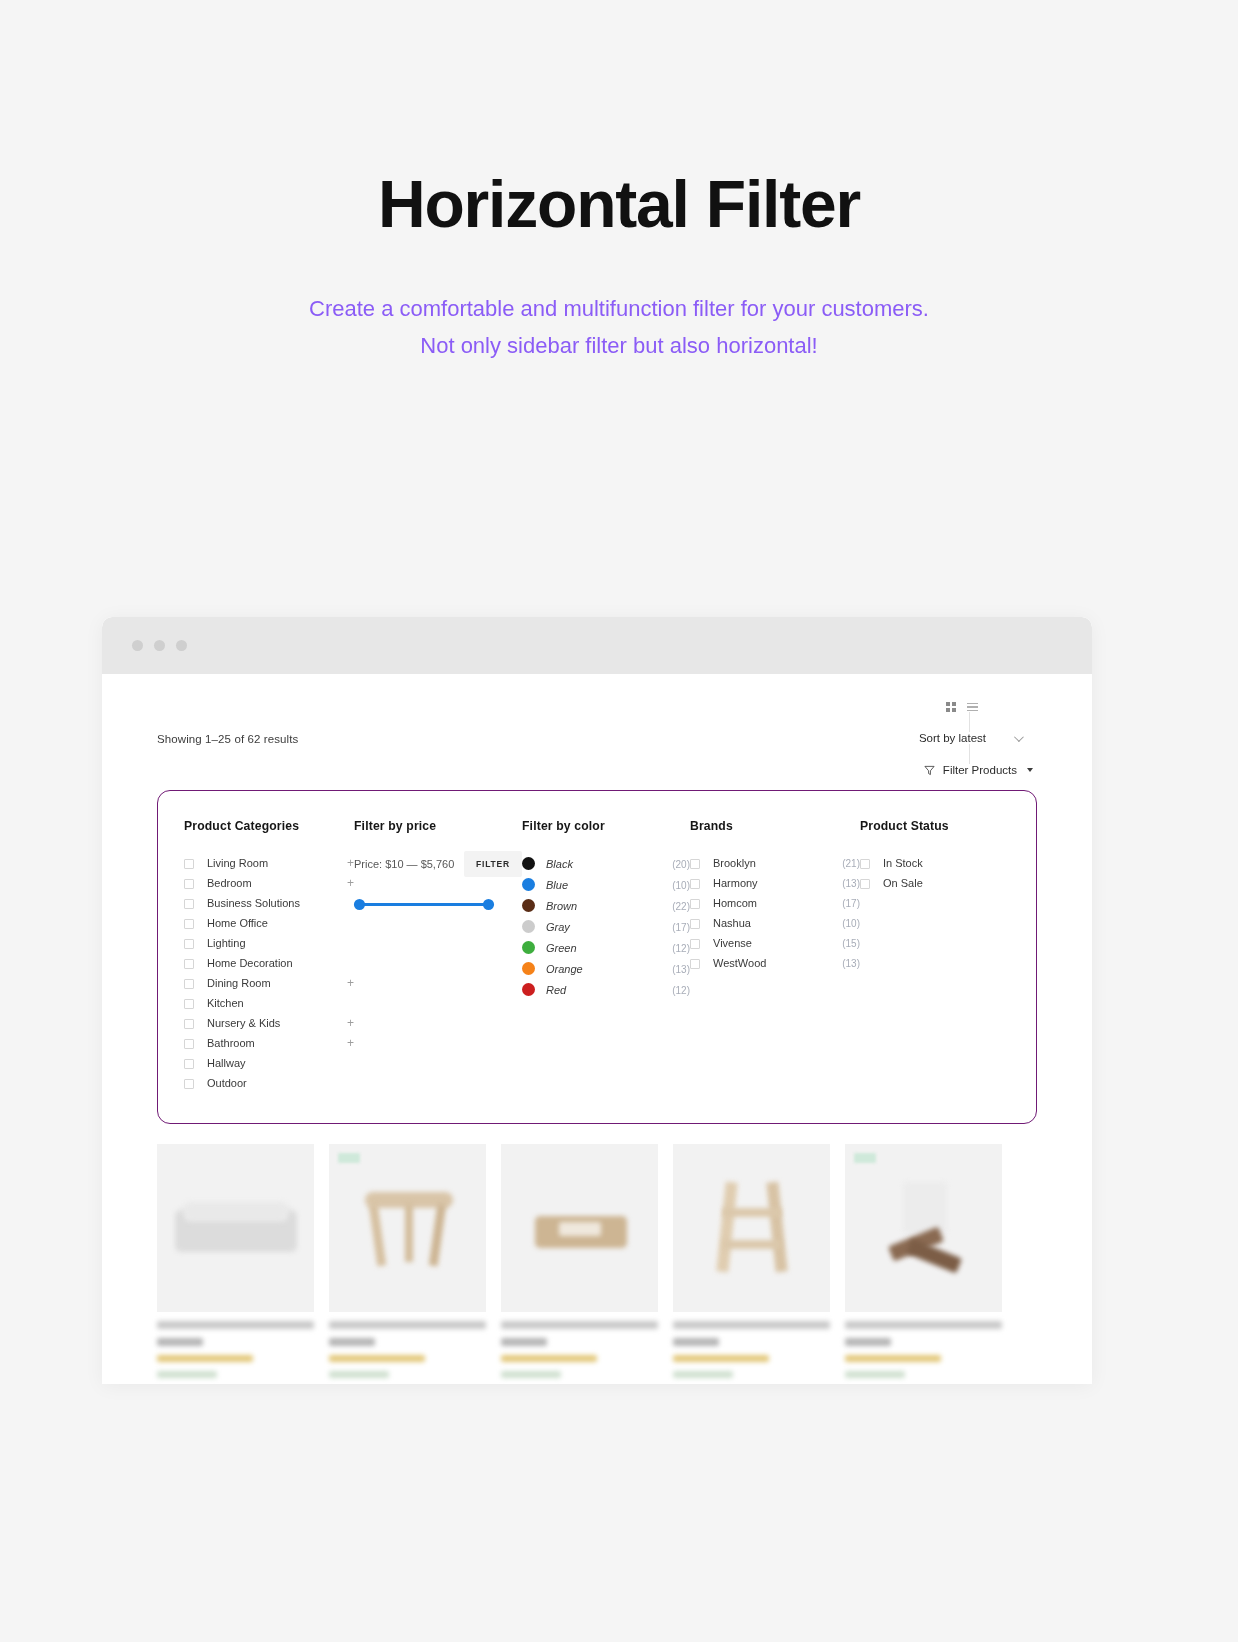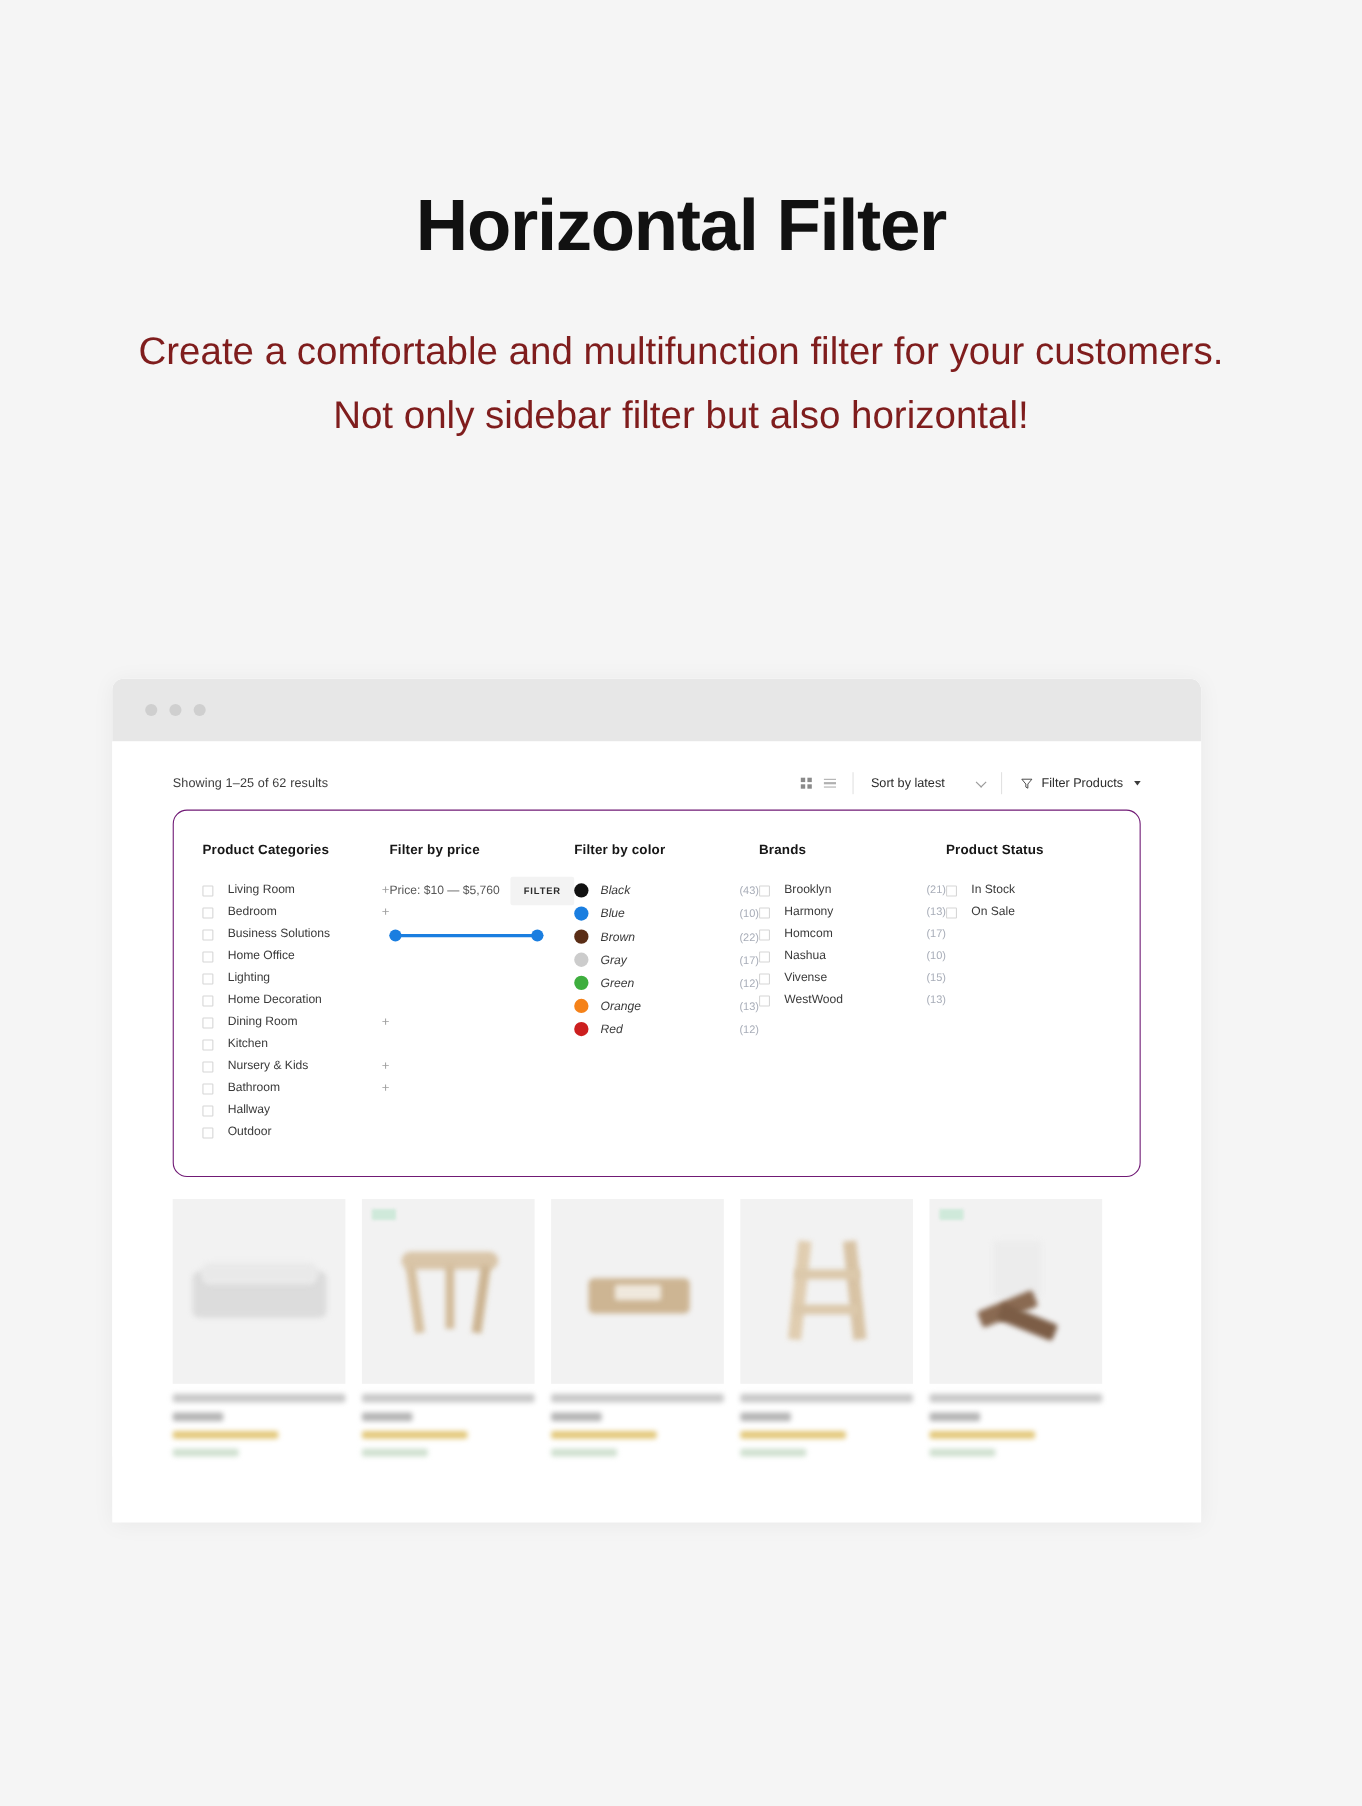--- a/index.html
+++ b/index.html
@@ -17,23 +17,23 @@
   .hero { padding-top: 170px; text-align: center; }
   .hero-title {
     font-size: 66px;
     font-weight: 700;
     letter-spacing: -1.2px;
     color: #111111;
     line-height: 1.05;
   }
   .hero-sub {
     margin-top: 52px;
-    font-size: 35px;
+    font-size: 22px;
     font-weight: 400;
-    color: #7f1d1d;
+    color: #8b5cf6;
     line-height: 1.65;
     text-align: center;
   }
 
   
   .browser {
     position: absolute;
     left: 102px;
     top: 617px;
     width: 990px;
@@ -57,21 +57,21 @@
   .browser-body { background: #ffffff; padding: 28px 55px 0 55px; }
 
   
   .toolbar {
     display: flex;
     align-items: center;
     justify-content: space-between;
     padding-bottom: 14px;
   }
   .showing { font-size: 11.5px; color: #3c3c3c; letter-spacing: .1px; }
-  .toolbar-right { display: flex; align-items: center; gap: 0; }
+  .toolbar-right { display: flex; align-items: center; gap: 0; flex-direction: column; }
 
   .view-icons { display: flex; align-items: center; gap: 11px; padding-right: 15px; }
   .grid-icon { display: grid; grid-template-columns: 4px 4px; grid-template-rows: 4px 4px; gap: 2px; }
   .grid-icon i { background: #8a8a8a; display: block; width: 4px; height: 4px; }
   .list-icon { display: flex; flex-direction: column; gap: 2px; }
   .list-icon i { display: block; width: 11px; height: 1.5px; background: #b0b0b0; }
 
   .vdiv { width: 1px; height: 20px; background: #e2e2e2; }
 
   .sort-box { display: flex; align-items: center; gap: 28px; padding: 0 16px; }
@@ -340,21 +340,21 @@
             <div class="slider-handle sh-right"></div>
           </div>
         </div>
 
         <div class="col col-color">
           <div class="col-title">Filter by color</div>
           <div id="color-list">
               <div class="opt-row color-row">
                 <span class="swatch" style="background:#111111"></span>
                 <span class="opt-label">Black</span>
-                <span class="count">(43)</span>
+                <span class="count">(20)</span>
               </div>
               <div class="opt-row color-row">
                 <span class="swatch" style="background:#1a7ee0"></span>
                 <span class="opt-label">Blue</span>
                 <span class="count">(10)</span>
               </div>
               <div class="opt-row color-row">
                 <span class="swatch" style="background:#5a2d16"></span>
                 <span class="opt-label">Brown</span>
                 <span class="count">(22)</span>

